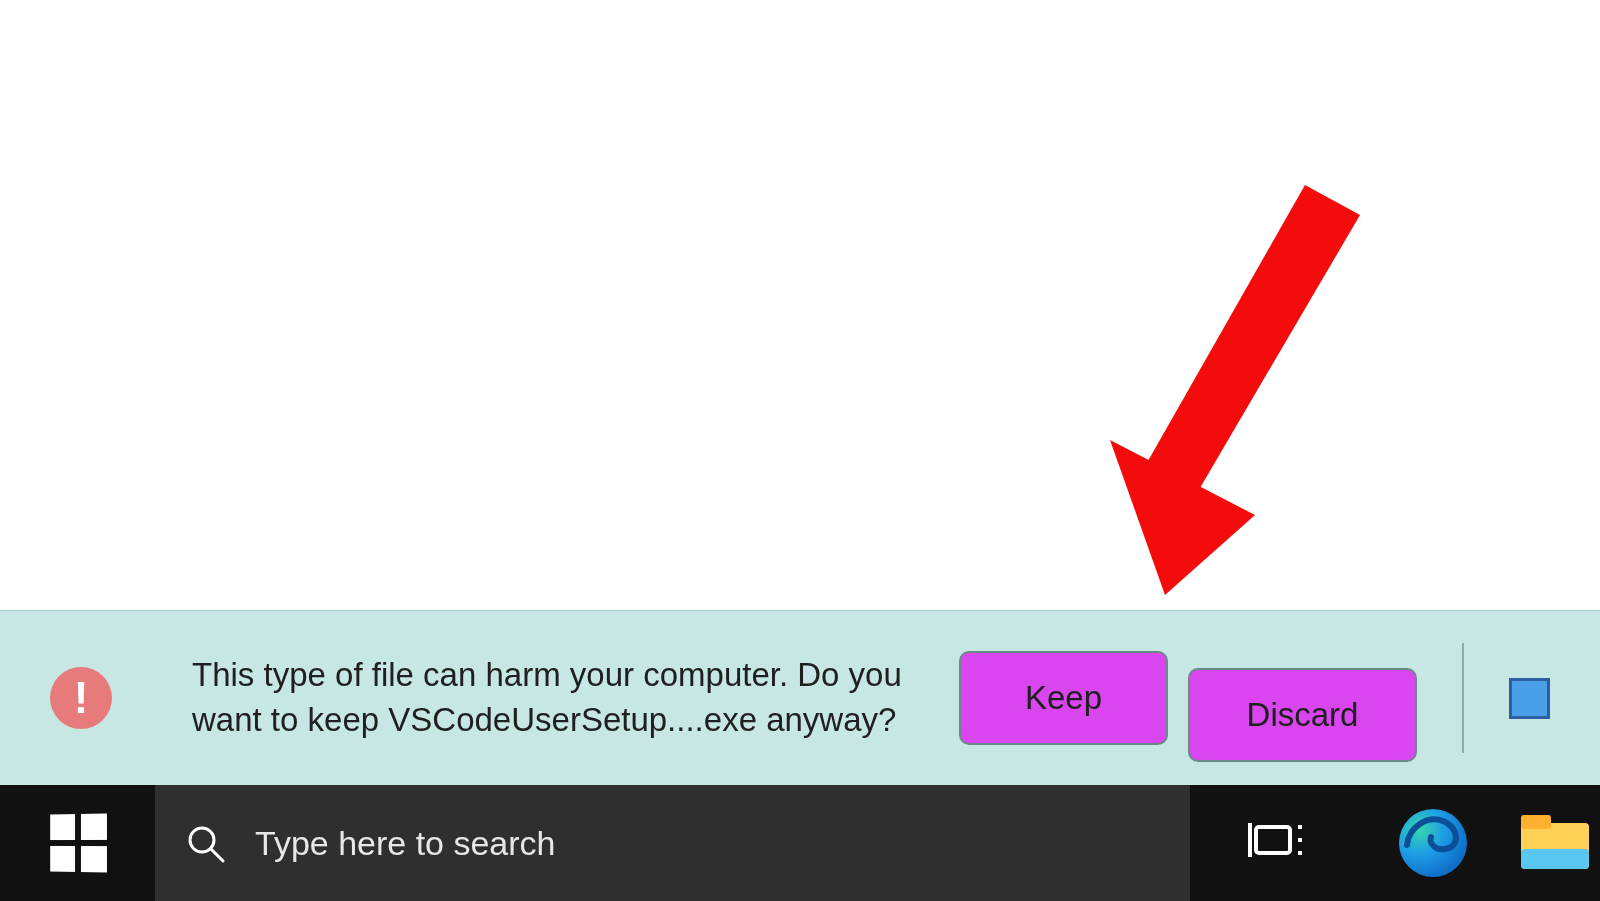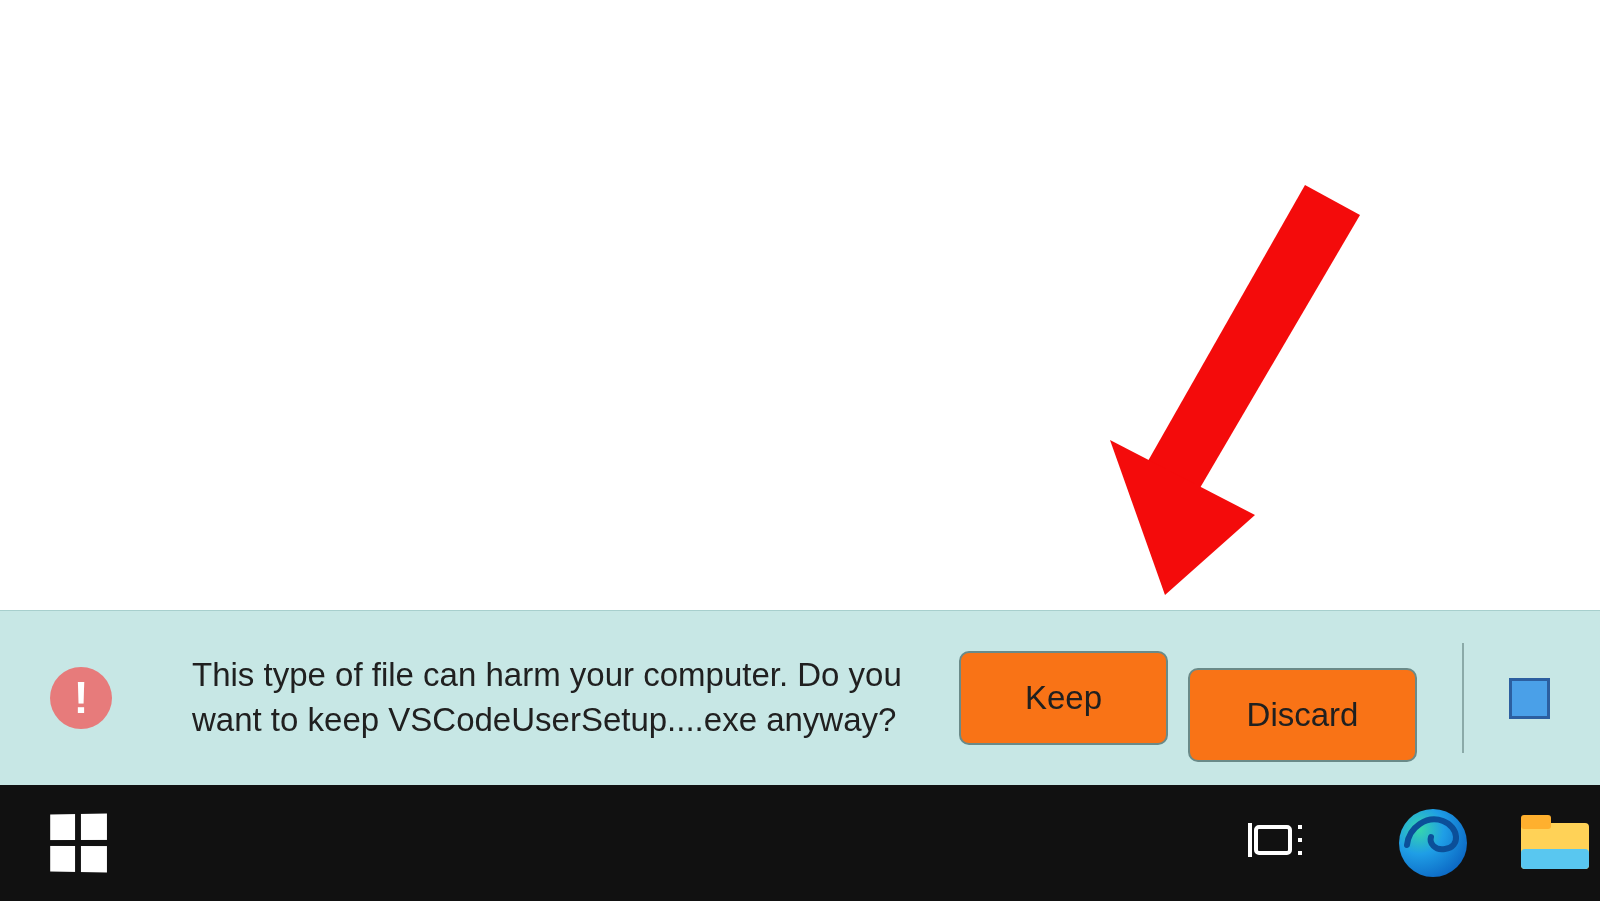--- a/index.html
+++ b/index.html
@@ -59,21 +59,21 @@
     color: #202020;
     margin-left: 40px;
   }
 
   .btn {
     flex: 0 0 auto;
     height: 90px;
     min-width: 205px;
     border: 2px solid #6a8a88;
     border-radius: 10px;
-    background: #f97316;
+    background: #d946ef;
     font-size: 33px;
     color: #202020;
     display: flex;
     align-items: center;
     justify-content: center;
     margin-left: 20px;
     cursor: pointer;
     user-select: none;
   }
   .btn:first-of-type { margin-left: 30px; }
@@ -198,20 +198,29 @@
 
   <div class="tb-start">
     <div class="win-logo">
       <div></div>
         <div></div>
         <div></div>
         <div></div>
     </div>
   </div>
 
+  <div class="tb-search">
+    <span class="mag">
+      <svg viewBox="0 0 40 40" width="40" height="40">
+        <circle cx="17" cy="17" r="12" stroke="#ffffff" stroke-width="3" fill="none"></circle>
+        <line x1="26" y1="26" x2="38" y2="38" stroke="#ffffff" stroke-width="3" stroke-linecap="round"></line>
+      </svg>
+    </span>
+    <input type="text" placeholder="Type here to search" style="">
+  </div>
 
   <div class="tb-spacer"></div>
 
   <div class="tb-btn">
     <svg width="60" height="60" viewBox="0 0 60 60">
       <rect x="8" y="14" width="34" height="26" rx="3" fill="none" stroke="#ffffff" stroke-width="4"></rect>
       <line x1="2" y1="10" x2="2" y2="44" stroke="#ffffff" stroke-width="4"></line>
       <line x1="50" y1="14" x2="54" y2="14" stroke="#ffffff" stroke-width="4"></line>
       <line x1="50" y1="27" x2="54" y2="27" stroke="#ffffff" stroke-width="4"></line>
       <line x1="50" y1="40" x2="54" y2="40" stroke="#ffffff" stroke-width="4"></line>

